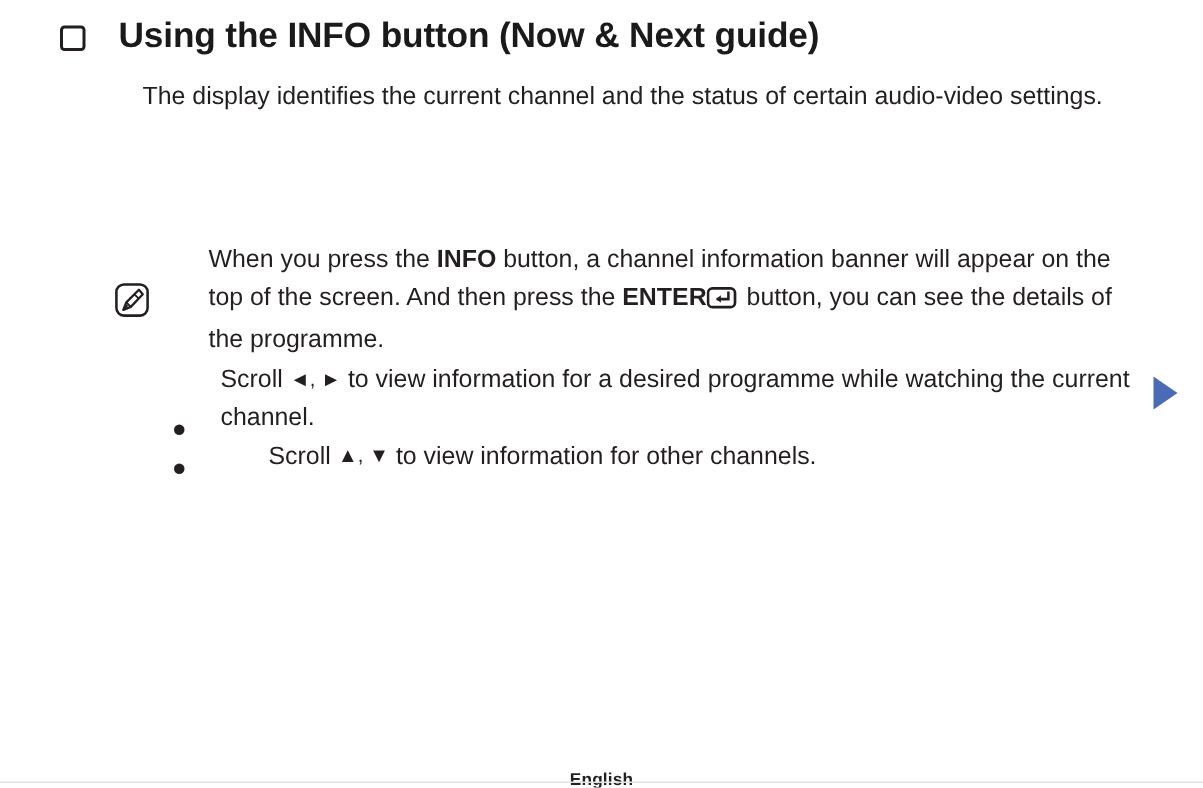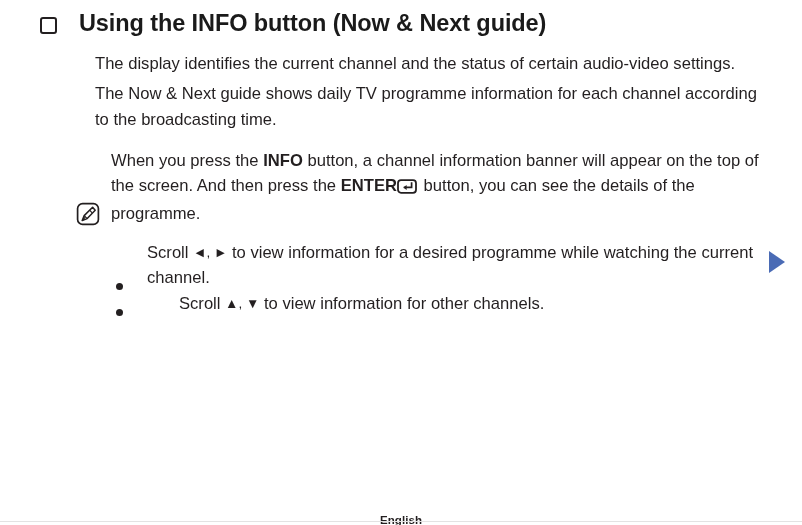--- a/index.html
+++ b/index.html
@@ -65,24 +65,25 @@
     margin: 0 0 0 0;
   }
   .para-gap {
     height: 4px;
   }
 
   
   .note-block {
     position: absolute;
     left: 76px;
-    top: 148px;
+    top: 160px;
     width: 690px;
     display: flex;
-    align-items: flex-end;
+    align-items: center;
+    gap: 28px;
   }
   .note-icon {
     flex: 0 0 auto;
     width: 24px;
     height: 24px;
     margin-top: 1px;
   }
   .note-text {
     margin-left: 11px;
     font-size: 16.6px;
@@ -176,21 +177,20 @@
 <div class="page">
 
   <div class="section-heading">
     <span class="heading-bullet"></span>
     <span class="heading-text">Using the INFO button (Now &amp; Next guide)</span>
   </div>
 
   <div class="body-block">
     <p class="para">The display identifies the current channel and the status of certain audio-video settings.</p>
     <div class="para-gap"></div>
-    <p class="para">The Now &amp; Next guide shows daily TV programme information for each channel according to the broadcasting time.</p>
   </div>
 
   <div class="note-block">
     <span class="note-icon">
       <svg width="24" height="24" viewBox="0 0 24 24" aria-hidden="true">
         <rect x="1.6" y="1.6" width="20.8" height="20.8" rx="5" ry="5" fill="#ffffff" stroke="#231f20" stroke-width="1.7"></rect>
         <path d="M16.6 5.2 L8.2 13.6 L6.2 18.6 L11.2 16.6 L19.2 8.2 Z" fill="none" stroke="#231f20" stroke-width="1.5" stroke-linejoin="round"></path>
         <path d="M8.2 13.6 L11.2 16.6" fill="none" stroke="#231f20" stroke-width="1.3"></path>
         <path d="M6.2 18.6 L9.0 15.4" fill="none" stroke="#231f20" stroke-width="1.3"></path>
         <path d="M13.6 8.2 L16.2 10.8" fill="none" stroke="#231f20" stroke-width="1.2"></path>

